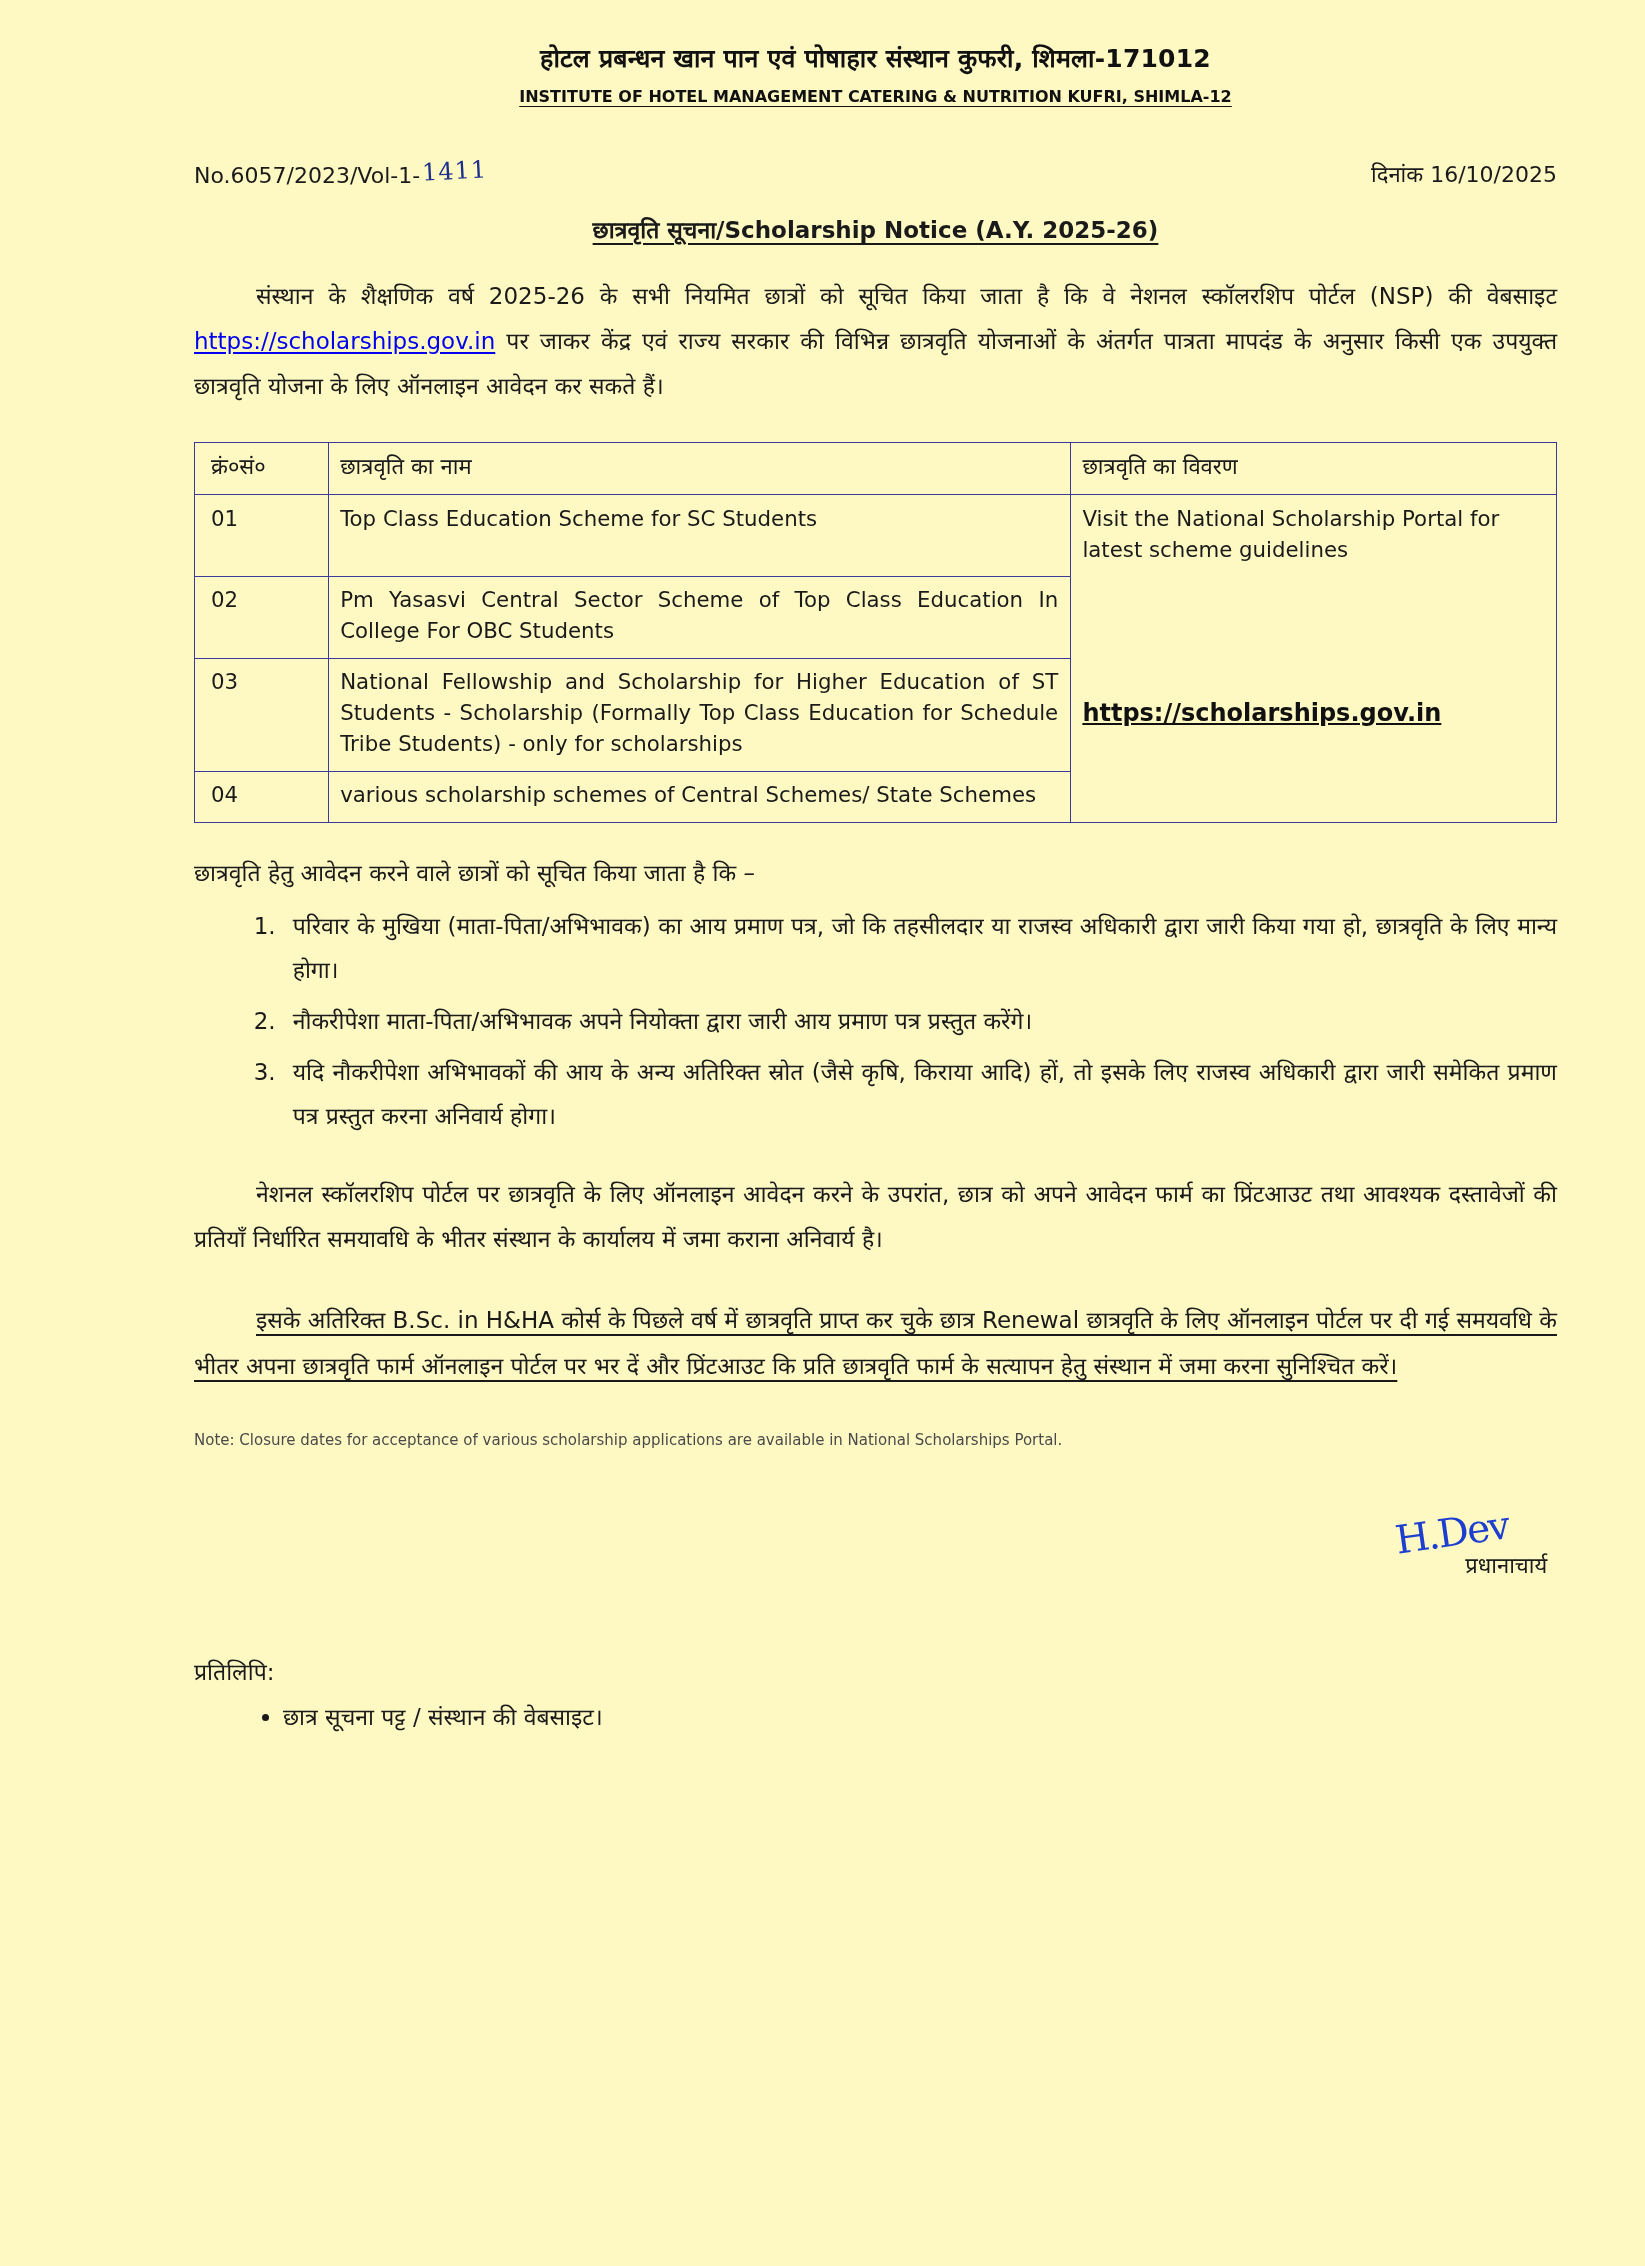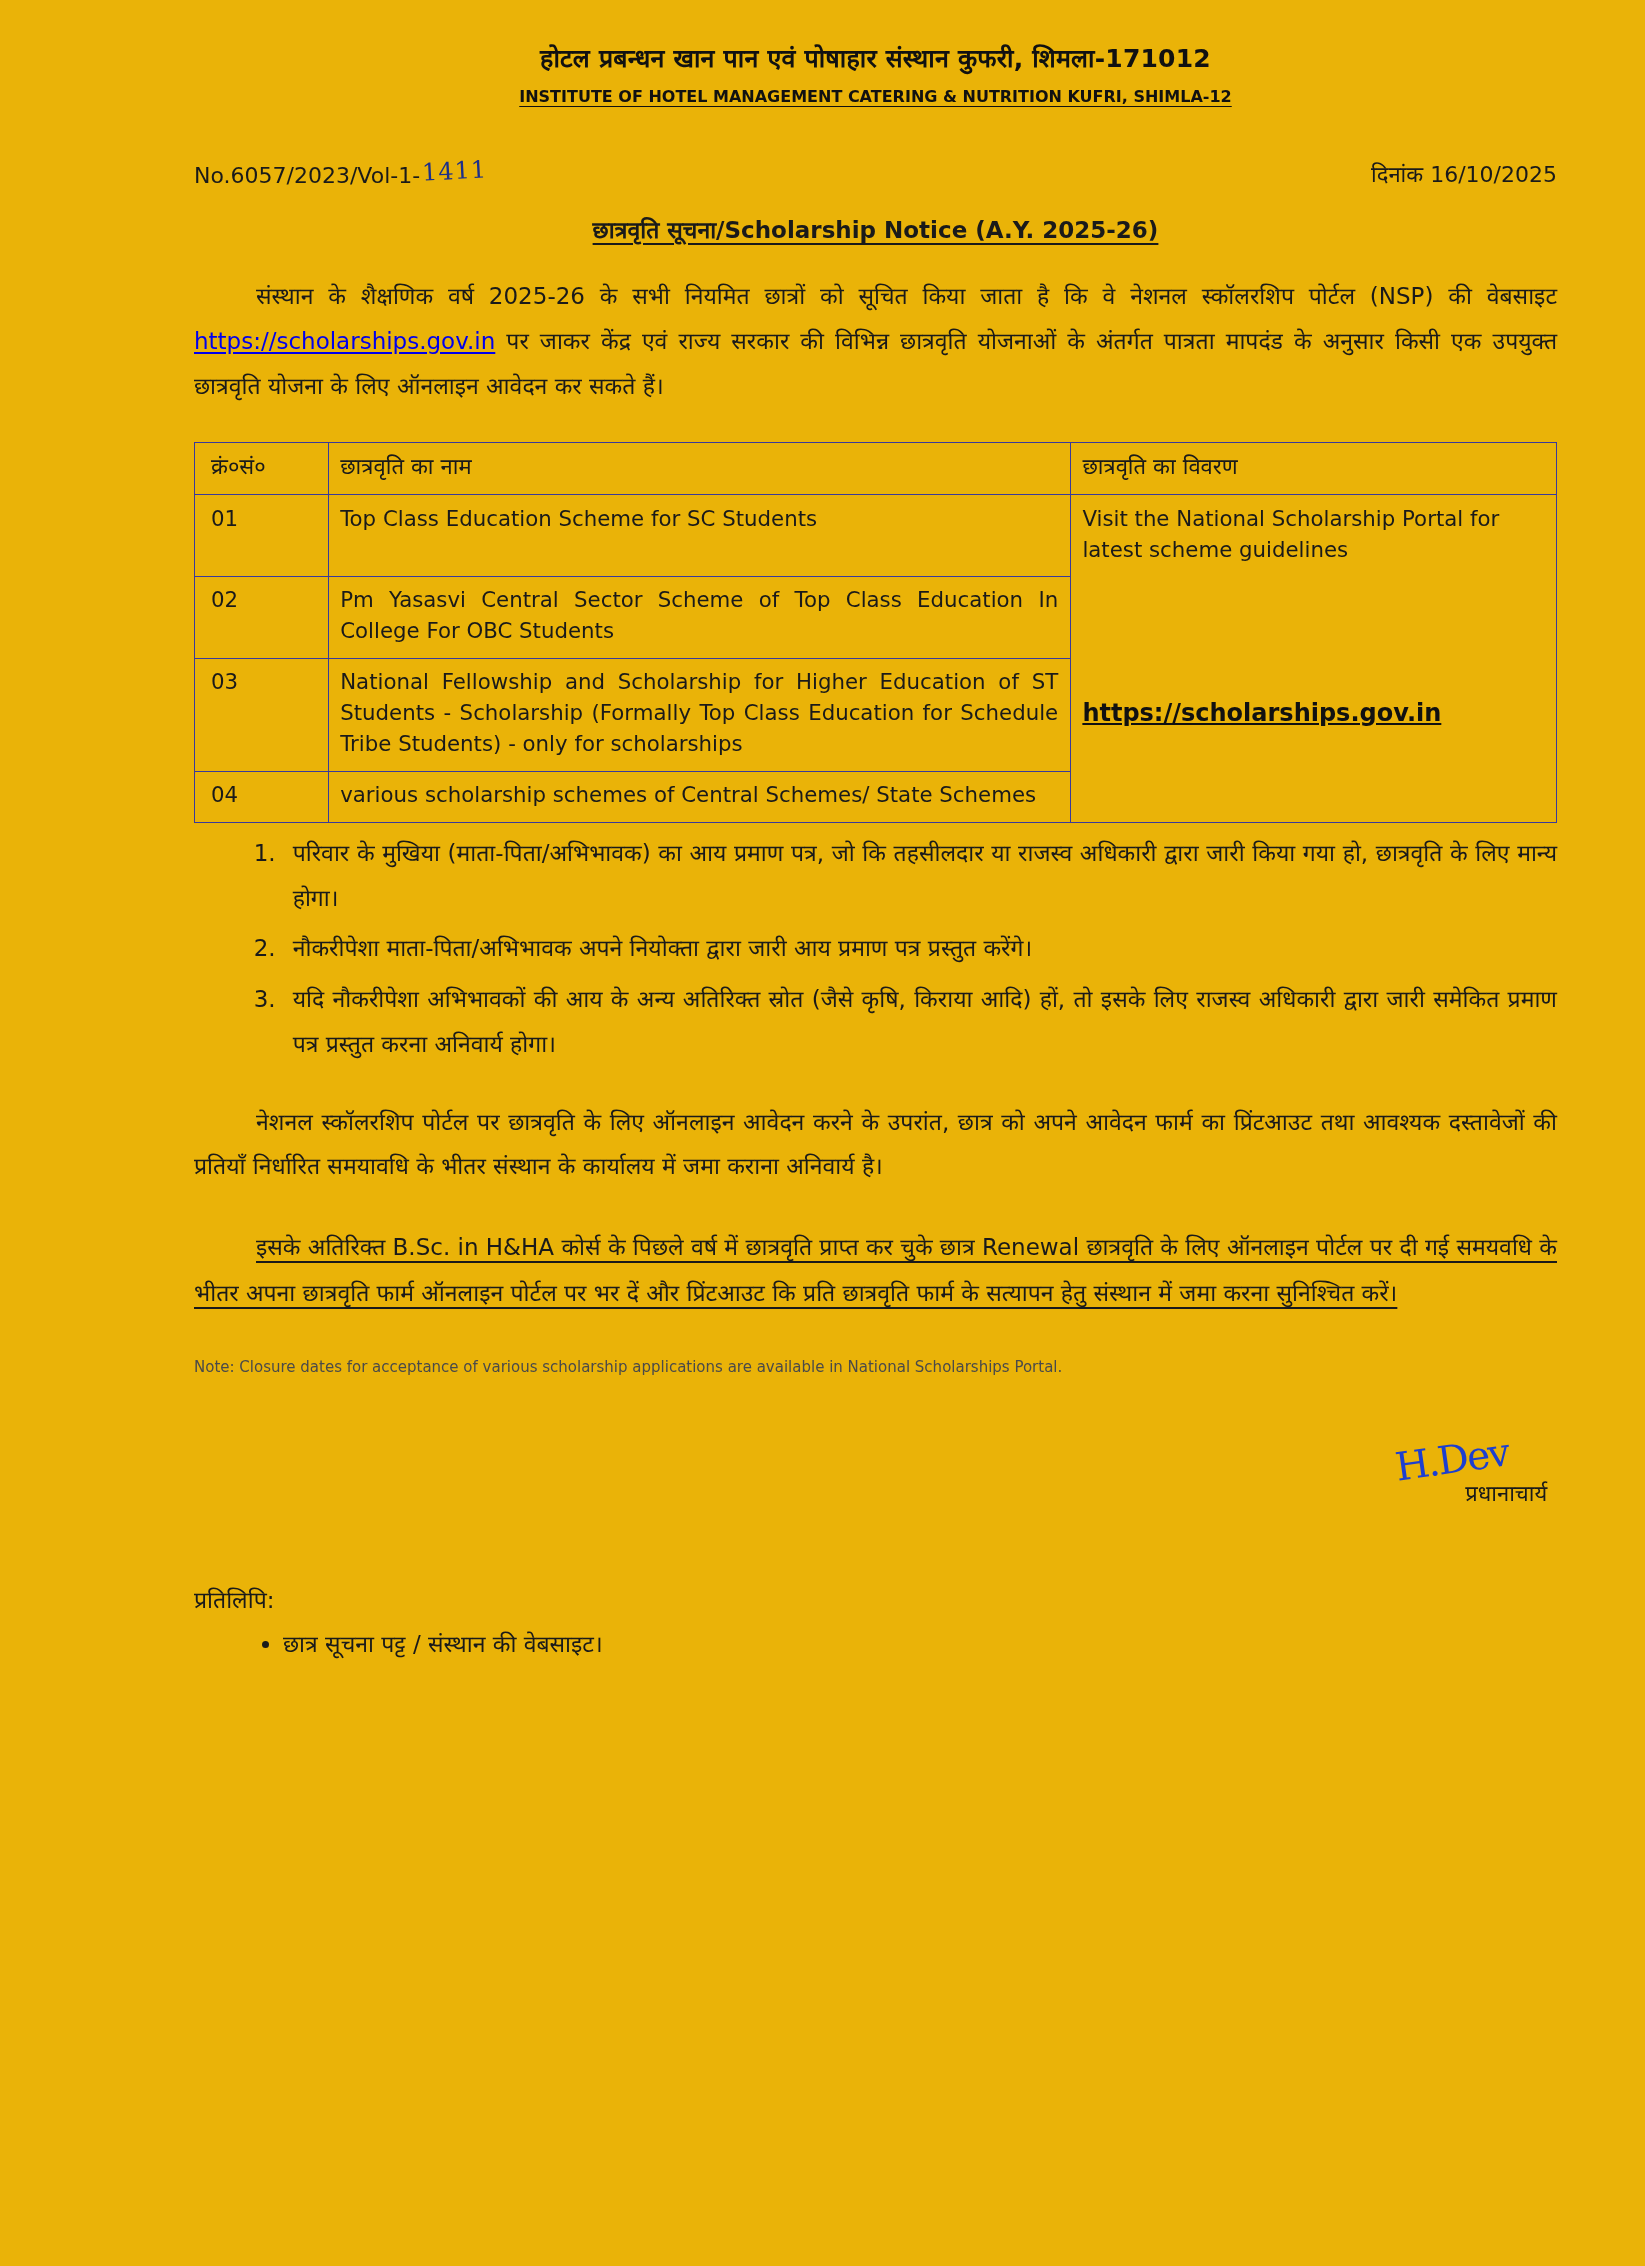--- a/index.html
+++ b/index.html
@@ -10,21 +10,21 @@
   body {
     width: 1646px;
     min-height: 2267px;
     font-family: "DejaVu Sans", sans-serif;
     color: #1a1a1a;
   }
   .page {
     position: relative;
     width: 1646px;
     min-height: 2267px;
-    background: #eab308;
+    background: #fef9c3;
     padding: 0;
     box-sizing: border-box;
   }
   .inner {
     padding: 41px 89px 58px 194px;
     box-sizing: border-box;
   }
   .hdr {
     text-align: center;
     line-height: 1.45;
@@ -242,20 +242,21 @@
         </td>
       </tr>
       <tr>
         <td class="c1">04</td>
         <td class="c2">various scholarship schemes of Central Schemes/ State Schemes</td>
         <td class="c3 nt"></td>
       </tr>
     </tbody>
       </table>
 
+    <div class="lead">छात्रवृति हेतु आवेदन करने वाले छात्रों को सूचित किया जाता है कि –</div>
 
     <ol class="rules">
       <li>परिवार के मुखिया (माता-पिता/अभिभावक) का आय प्रमाण पत्र, जो कि तहसीलदार या राजस्व अधिकारी द्वारा जारी किया गया हो, छात्रवृति के लिए मान्य होगा।</li>
       <li>नौकरीपेशा माता-पिता/अभिभावक अपने नियोक्ता द्वारा जारी आय प्रमाण पत्र प्रस्तुत करेंगे।</li>
       <li>यदि नौकरीपेशा अभिभावकों की आय के अन्य अतिरिक्त स्रोत (जैसे कृषि, किराया आदि) हों, तो इसके लिए राजस्व अधिकारी द्वारा जारी समेकित प्रमाण पत्र प्रस्तुत करना अनिवार्य होगा।</li>
     </ol>
 
     <div class="blk ind">नेशनल स्कॉलरशिप पोर्टल पर छात्रवृति के लिए ऑनलाइन आवेदन करने के उपरांत, छात्र को अपने आवेदन फार्म का प्रिंटआउट तथा आवश्यक दस्तावेजों की प्रतियाँ निर्धारित समयावधि के भीतर संस्थान के कार्यालय में जमा कराना अनिवार्य है।</div>
     <div class="underlined-block">इसके अतिरिक्त B.Sc. in H&amp;HA कोर्स के पिछले वर्ष में छात्रवृति प्राप्त कर चुके छात्र Renewal छात्रवृति के लिए ऑनलाइन पोर्टल पर दी गई समयवधि के भीतर अपना छात्रवृति फार्म ऑनलाइन पोर्टल पर भर दें और प्रिंटआउट कि प्रति छात्रवृति फार्म के सत्यापन हेतु संस्थान में जमा करना सुनिश्चित करें।</div>
 

